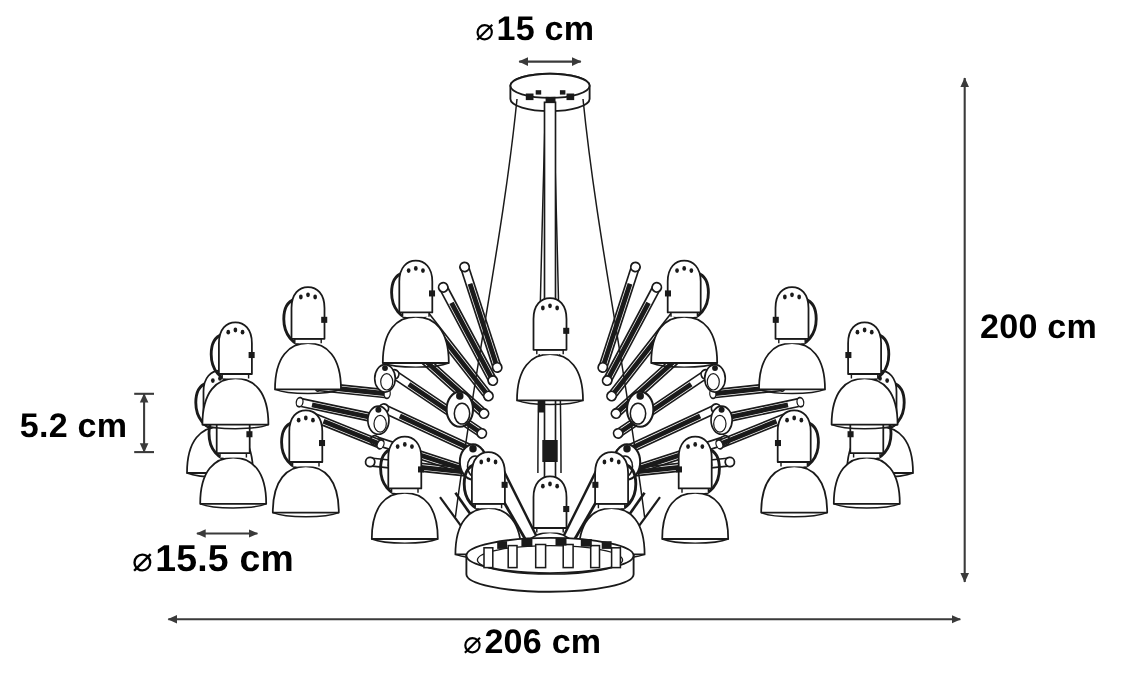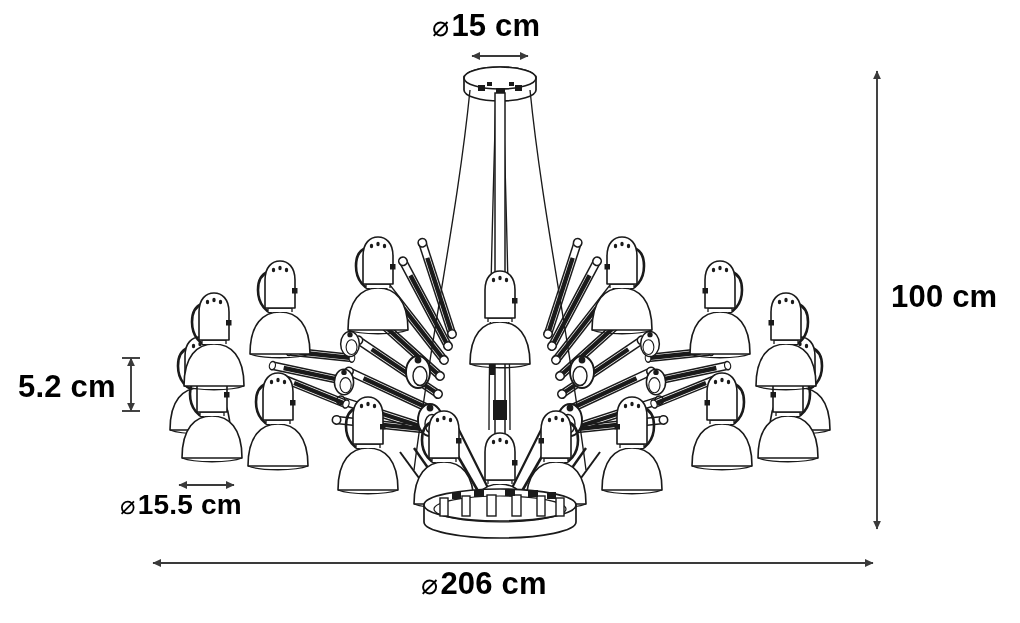--- a/index.html
+++ b/index.html
@@ -38,21 +38,21 @@
     letter-spacing: 0.2px;
   }
   .dim-label .dsym {
     font-weight: normal;
     font-size: 0.92em;
     margin-right: 2px;
   }
   #label-top      { left: 432px; top: 10px;  font-size: 31px; }
   #label-right    { left: 891px; top: 281px; font-size: 31px; }
   #label-left     { left: 18px;  top: 371px; font-size: 31px; }
-  #label-shade    { left: 120px; top: 491px; font-size: 28px; }
+  #label-shade    { left: 120px; top: 491px; font-size: 34px; }
   #label-bottom   { left: 421px; top: 568px; font-size: 31px; }
 </style>
 </head>
 <body>
 
 <div id="stage">
 
   <svg class="drawing" viewBox="0 0 1020 623">
     <defs>
       <marker id="arrHead" markerWidth="9" markerHeight="9" refX="8" refY="4.5" orient="auto" markerUnits="userSpaceOnUse">
@@ -395,21 +395,21 @@
 
       <line x1="153" y1="563" x2="873" y2="563" stroke-width="1.9" marker-start="url(#arrTail)" marker-end="url(#arrHead)"></line>
     </g>
   </svg>
 
   <div class="dim-label" id="label-top">
     <span class="dsym">⌀</span><span>15 cm</span>
   </div>
 
   <div class="dim-label" id="label-right">
-    <span>100 cm</span>
+    <span>200 cm</span>
   </div>
 
   <div class="dim-label" id="label-left">
     <span>5.2 cm</span>
   </div>
 
   <div class="dim-label" id="label-shade">
     <span class="dsym">⌀</span><span>15.5 cm</span>
   </div>
 

